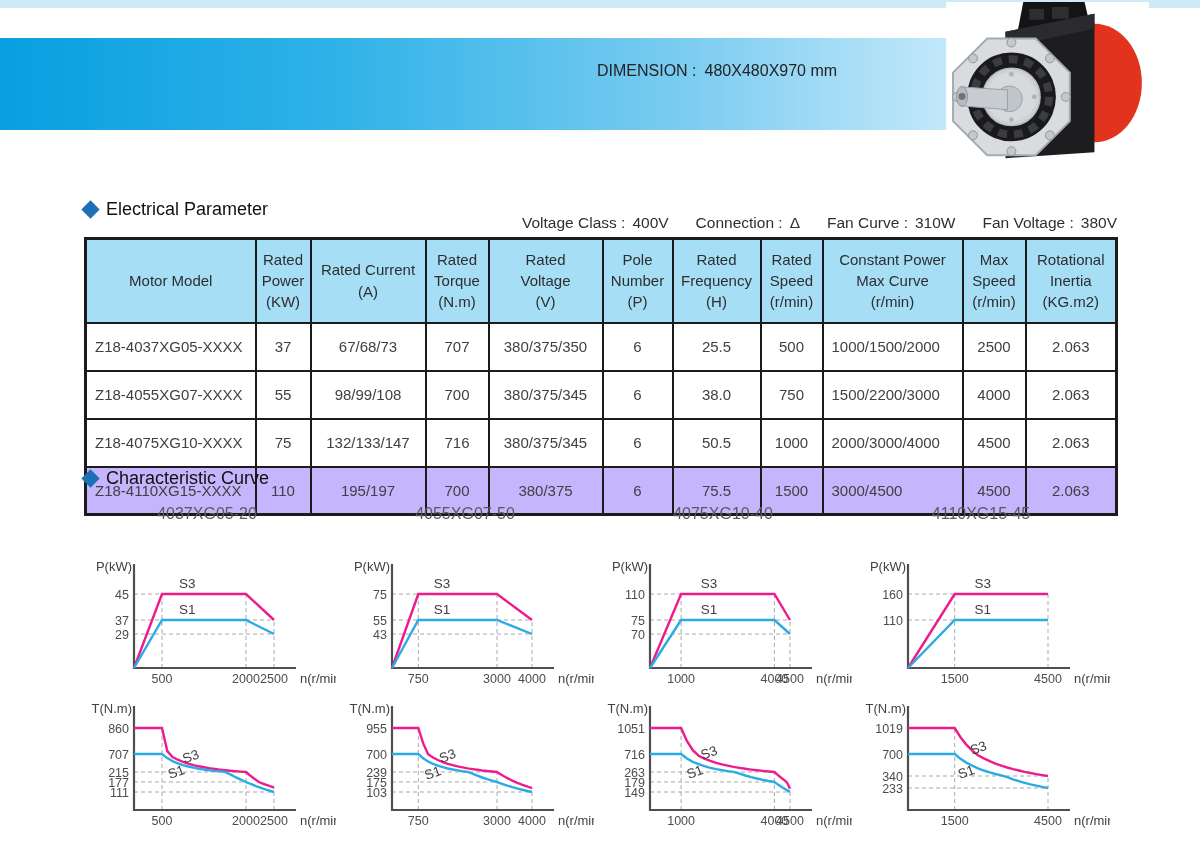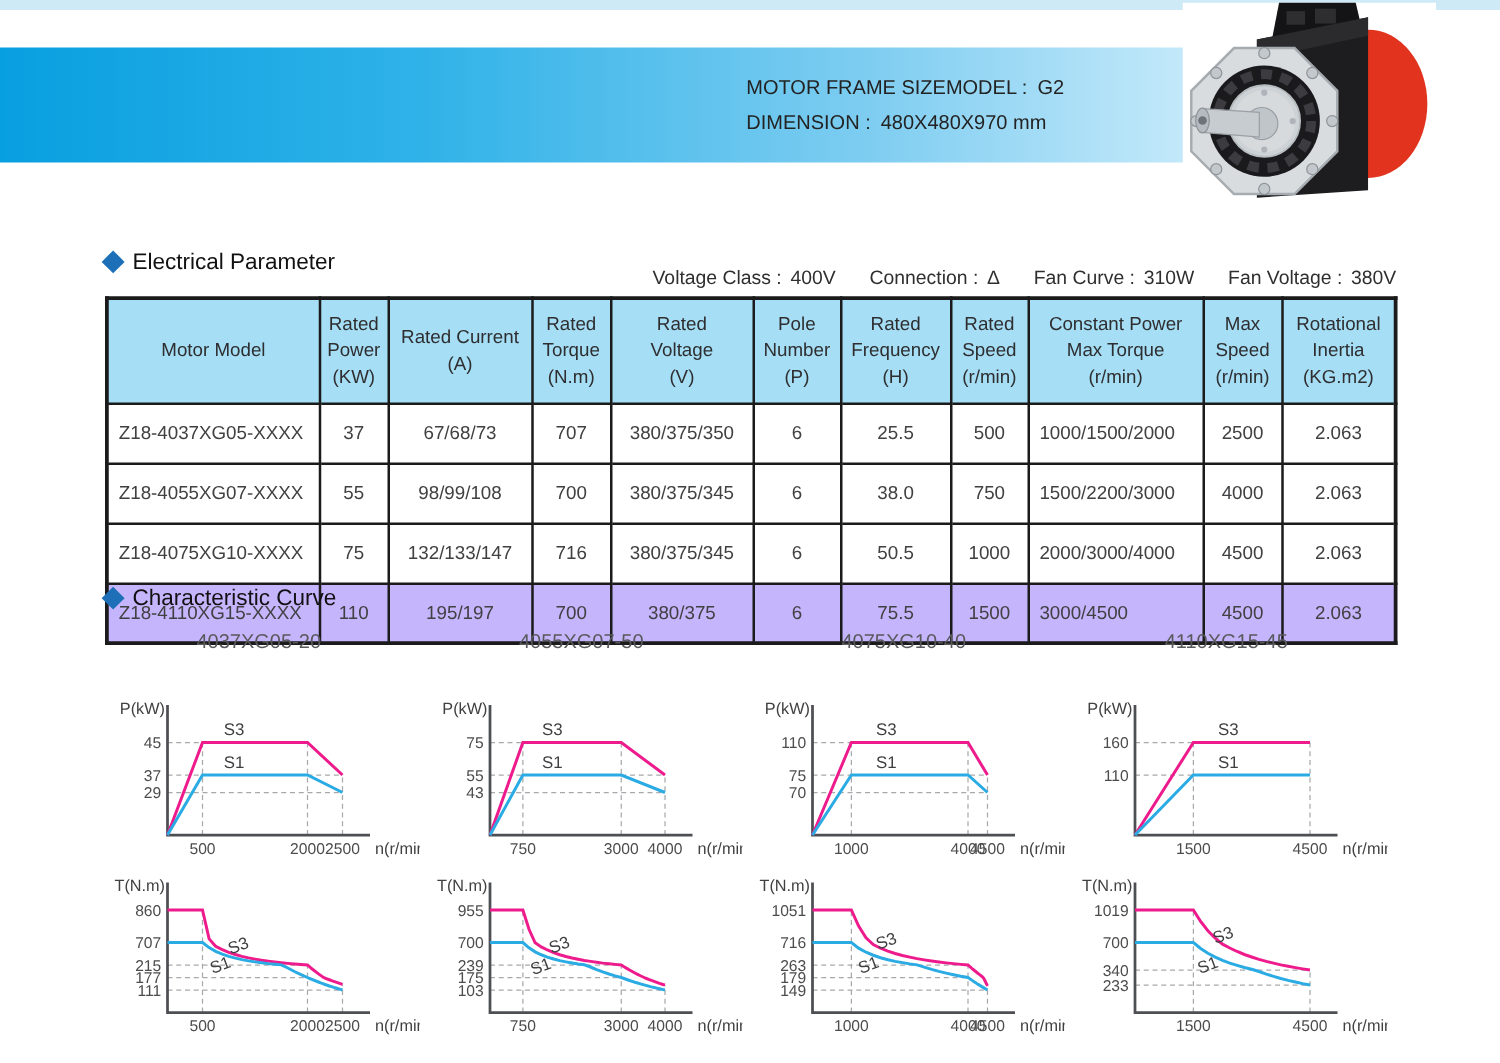--- a/index.html
+++ b/index.html
@@ -50,21 +50,20 @@
 </style>
 </head>
 <body>
 
 <div class="page">
 
   <div class="top-strip"></div>
   <div class="band"></div>
 
   <div class="band-info">
-    <div><span>MOTOR FRAME SIZEMODEL :</span><span class="val">G2</span></div>
     <div><span>DIMENSION :</span><span class="val">480X480X970 mm</span></div>
   </div>
 
   <svg class="motor-img" viewBox="0 0 205 170">
     <rect x="0" y="0" width="205" height="170" fill="#ffffff"></rect>
     <ellipse cx="150" cy="82" rx="48" ry="60" fill="#e2331f"></ellipse>
     <polygon points="78,0 140,0 147,30 72,31" fill="#141416"></polygon>
     <rect x="84" y="7" width="15" height="11" fill="#2e2e30"></rect>
     <rect x="107" y="5" width="17" height="12" fill="#2e2e30"></rect>
     <polygon points="60,30 150,12 150,152 60,158" fill="#1d1d1f"></polygon>
@@ -139,21 +138,21 @@
           <th>Pole
 Number
 (P)</th>
           <th>Rated
 Frequency
 (H)</th>
           <th>Rated
 Speed
 (r/min)</th>
           <th>Constant Power
-Max Torque
+Max Curve
 (r/min)</th>
           <th>Max
 Speed
 (r/min)</th>
           <th>Rotational
 Inertia
 (KG.m2)</th>
         </tr>
       </thead>
     <tbody id="param-body">

